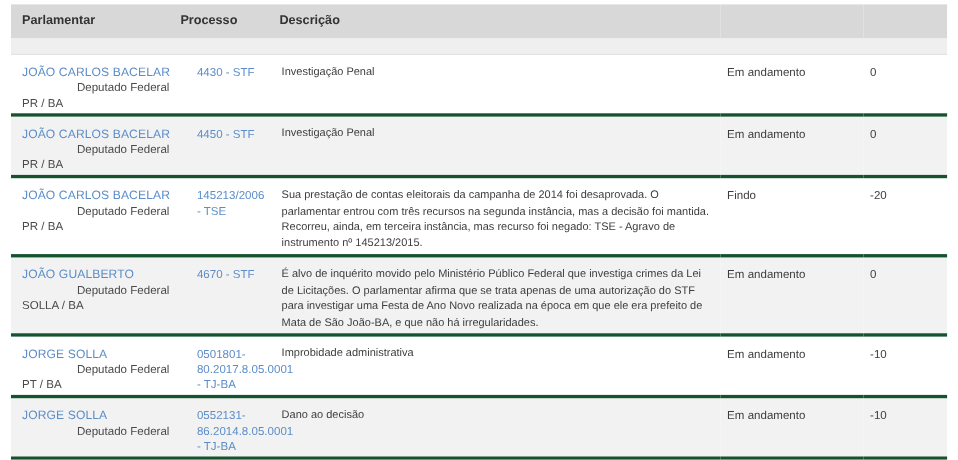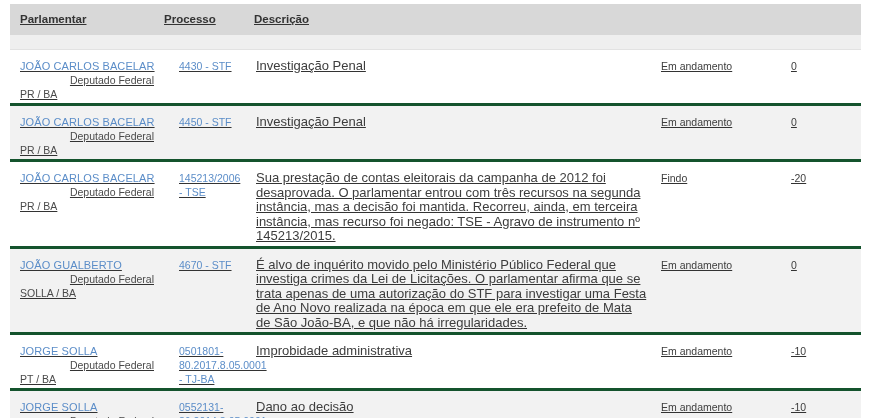--- a/index.html
+++ b/index.html
@@ -14,21 +14,20 @@
     font-size: 11px;
     color: #333333;
     overflow: hidden;
   }
   .page {
     width: 871px;
     height: 418px;
     box-sizing: border-box;
     padding: 4px 10px 0 10px;
     background: #ffffff;
-    text-decoration: underline;
   }
   table.grid {
     width: 851px;
     border-collapse: collapse;
     table-layout: fixed;
   }
   col.c-parlamentar { width: 150px; }
   col.c-processo    { width: 90px; }
   col.c-descricao   { width: 405px; }
   col.c-situacao    { width: 130px; }
@@ -87,21 +86,21 @@
   }
   .proc {
     color: #5b8dc8;
     font-size: 10.5px;
     line-height: 14px;
     padding-left: 0px;
     margin-left: 13px;
   }
   .desc {
     color: #3d3d3d;
-    font-size: 13px;
+    font-size: 10px;
     line-height: 14.5px;
   }
   .situacao {
     color: #3d3d3d;
     font-size: 10.5px;
     line-height: 14px;
     white-space: nowrap;
   }
   .nota {
     color: #3d3d3d;
@@ -179,21 +178,21 @@
       <tr class="data-row">
         <td class="cell-parlamentar">
           <div class="pname">JOÃO CARLOS BACELAR</div>
           <div class="pcargo">Deputado Federal</div>
           <div class="ppartido">PR / BA</div>
         </td>
         <td>
           <div class="proc">145213/2006 - TSE</div>
         </td>
         <td>
-          <div class="desc">Sua prestação de contas eleitorais da campanha de 2012 foi desaprovada. O parlamentar entrou com três recursos na segunda instância, mas a decisão foi mantida. Recorreu, ainda, em terceira instância, mas recurso foi negado: TSE - Agravo de instrumento nº 145213/2015.</div>
+          <div class="desc">Sua prestação de contas eleitorais da campanha de 2014 foi desaprovada. O parlamentar entrou com três recursos na segunda instância, mas a decisão foi mantida. Recorreu, ainda, em terceira instância, mas recurso foi negado: TSE - Agravo de instrumento nº 145213/2015.</div>
         </td>
         <td>
           <div class="situacao">Findo</div>
         </td>
         <td>
           <div class="nota">-20</div>
         </td>
       </tr>
 
       <tr class="data-row alt">

